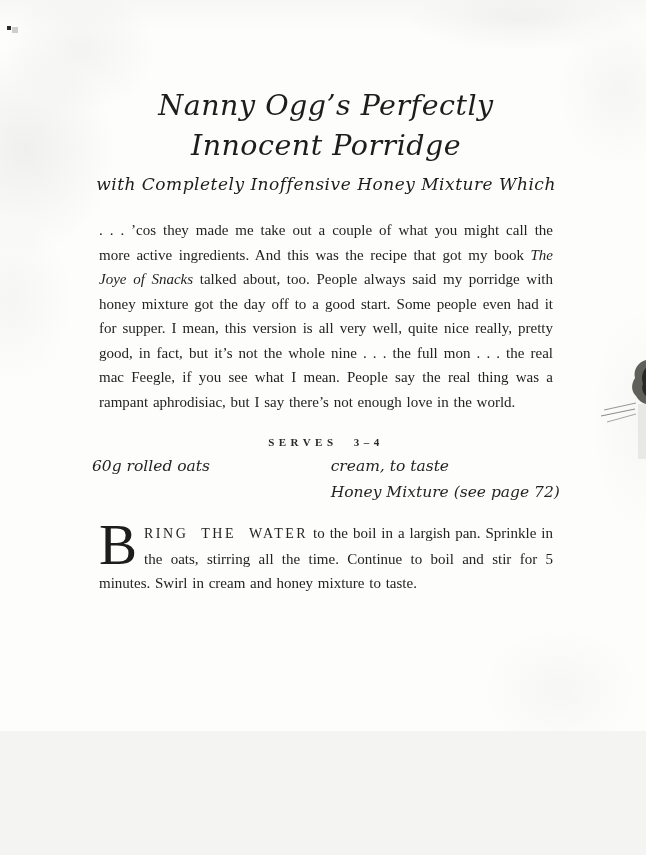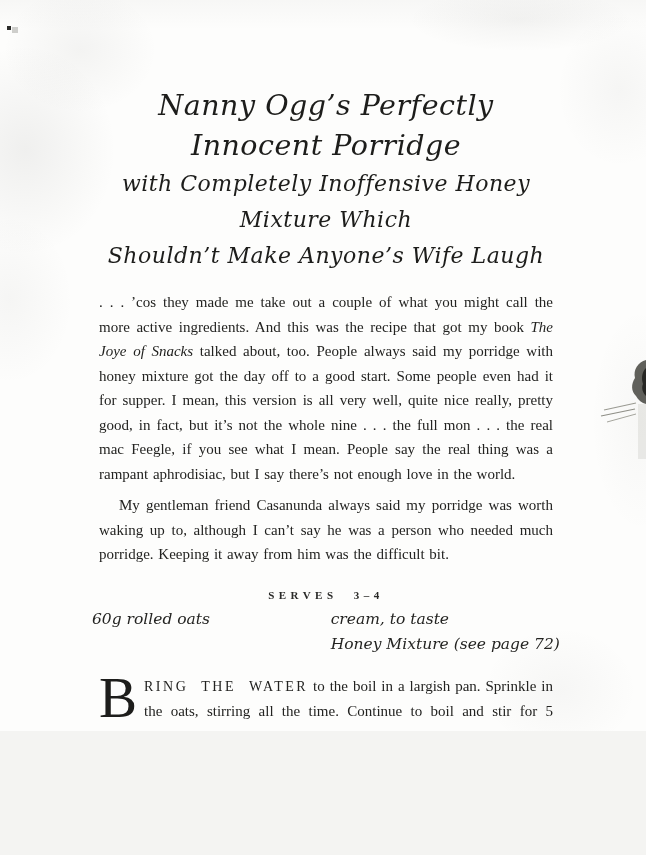--- a/index.html
+++ b/index.html
@@ -56,21 +56,21 @@
   }
   h1.title {
     margin: 0 0 16px 0;
     text-align: center;
     font-family: "DejaVu Serif", serif;
     font-style: italic;
     font-weight: 400;
     color: #1d1d1b;
   }
   .title-line-1 { display: block; font-size: 28.5px; line-height: 40px; letter-spacing: 0.5px; }
-  .title-line-2 { display: block; font-size: 22px; line-height: 36px; letter-spacing: 0.5px; }
+  .title-line-2 { display: block; font-size: 17px; line-height: 36px; letter-spacing: 0.5px; }
   p.body {
     margin: 7px;
     font-size: 15px;
     line-height: 24.5px;
     text-align: justify;
     color: #232321;
     word-spacing: 1px;
   }
   p.body em { font-style: italic; }
   p.indent { text-indent: 20px; }
@@ -132,26 +132,24 @@
     <path d="M3,58 L37,51" stroke="#8e8e86" stroke-width="1.2" fill="none"></path>
     <path d="M9,64 L38,56" stroke="#a5a59d" stroke-width="1" fill="none"></path>
     <rect x="40" y="46" width="8" height="55" fill="#b9b9b1" opacity="0.25"></rect>
   </svg>
 
   <div class="content">
 
     <h1 class="title">
       <span class="title-line-1">Nanny Ogg’s Perfectly Innocent Porridge</span>
       <span class="title-line-2">with Completely Inoffensive Honey Mixture Which</span>
-      <span class="title-line-2">Shouldn’t Make Anyone’s Wife Laugh</span>
     </h1>
 
     <p class="body"><span>. . . ’cos they made me take out a couple of what you might call the more active ingredients. And this was the recipe that got my book </span><em>The Joye of Snacks</em><span> talked about, too. People always said my porridge with honey mixture got the day off to a good start. Some people even had it for supper. I mean, this version is all very well, quite nice really, pretty good, in fact, but it’s not the whole nine . . . the full mon . . . the real mac Feegle, if you see what I mean. People say the real thing was a rampant aphrodisiac, but I say there’s not enough love in the world.</span></p>
 
-    <p class="body indent">My gentleman friend Casanunda always said my porridge was worth waking up to, although I can’t say he was a person who needed much porridge. Keeping it away from him was the difficult bit.</p>
 
     <div class="serves">SERVES 3–4</div>
 
     <div class="ingredients">
       <div class="col-left">
         <div>60g rolled oats</div>
       </div>
       <div class="col-right">
         <div>cream, to taste</div>
         <div>Honey Mixture (see page 72)</div>

